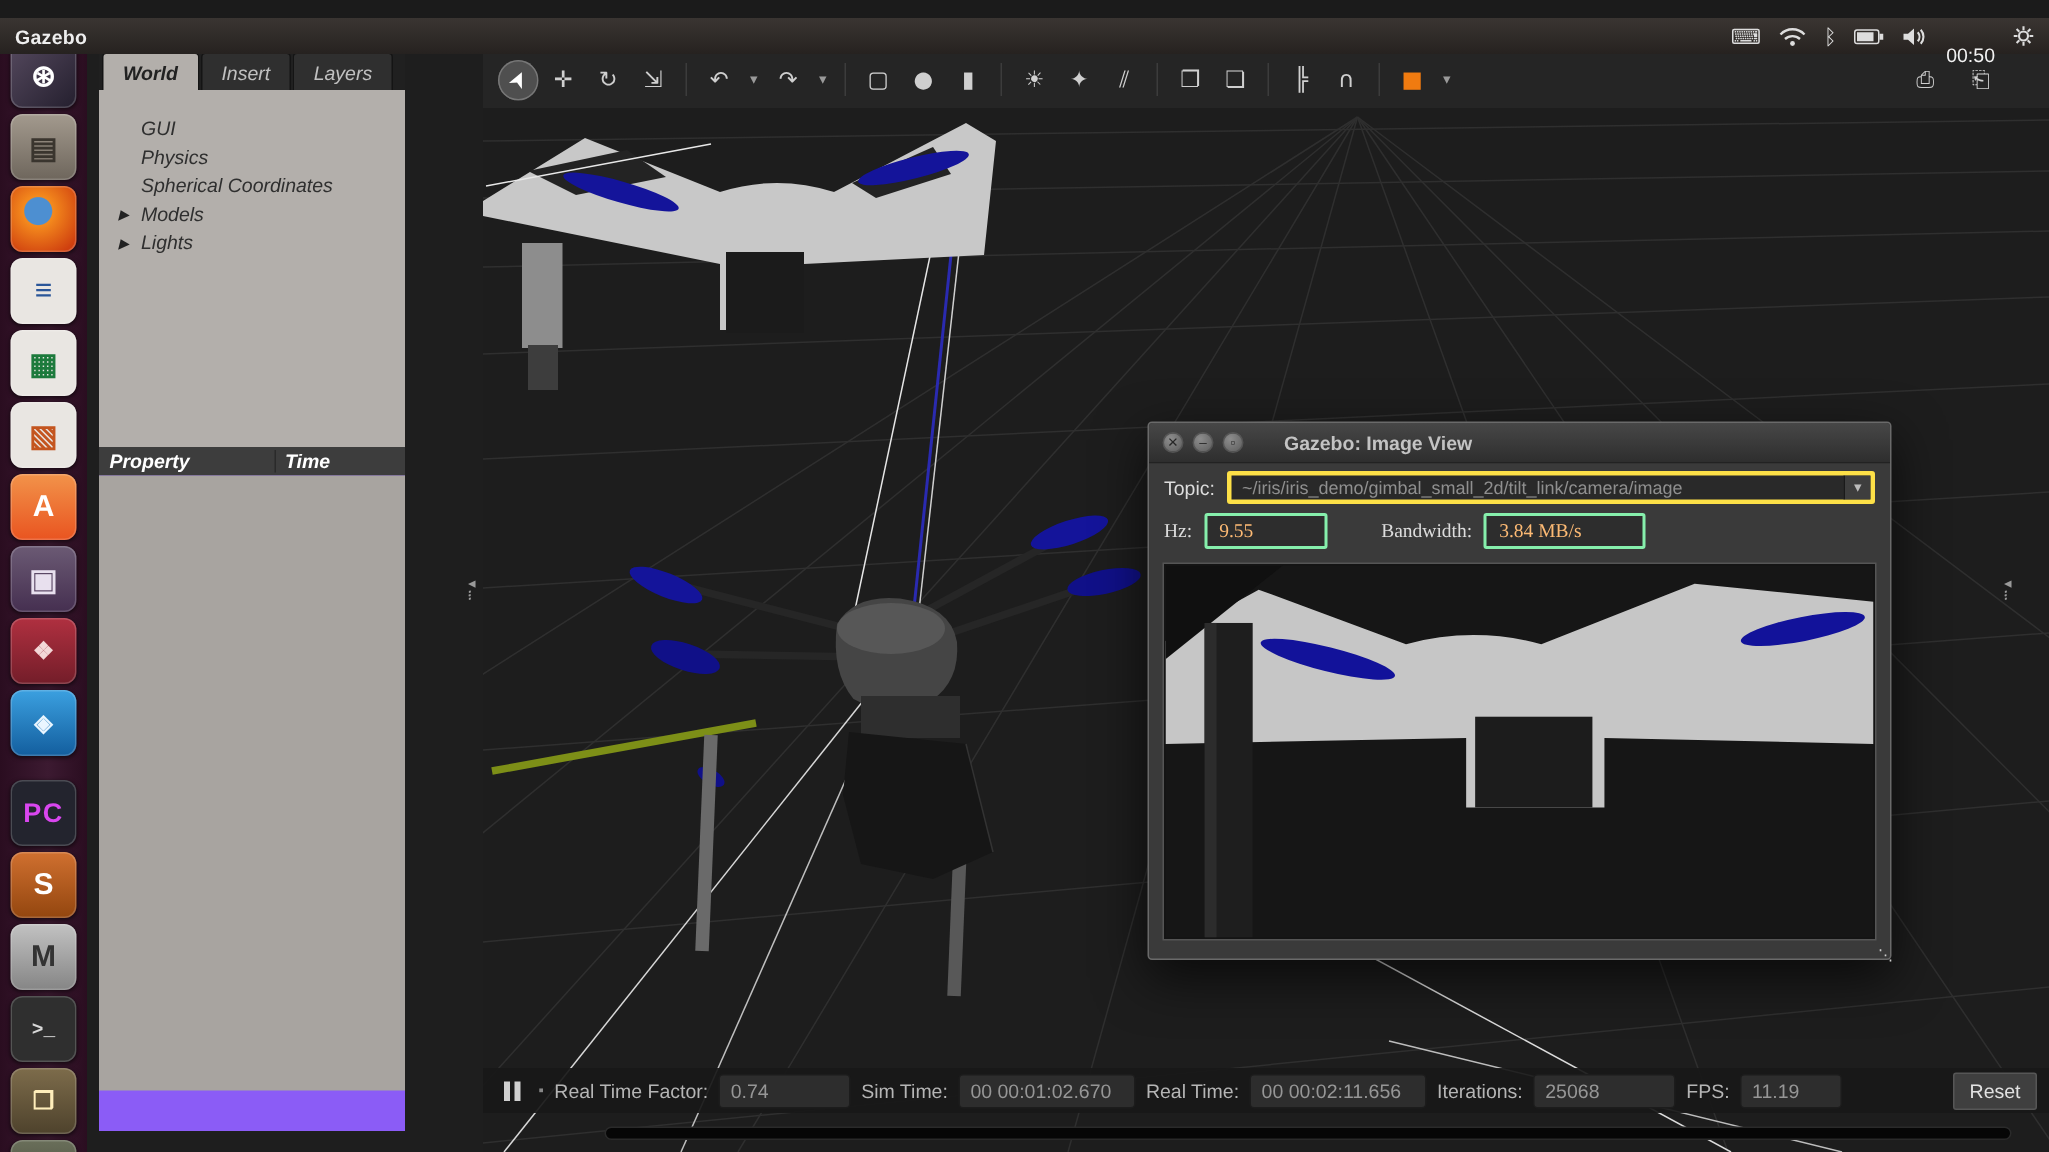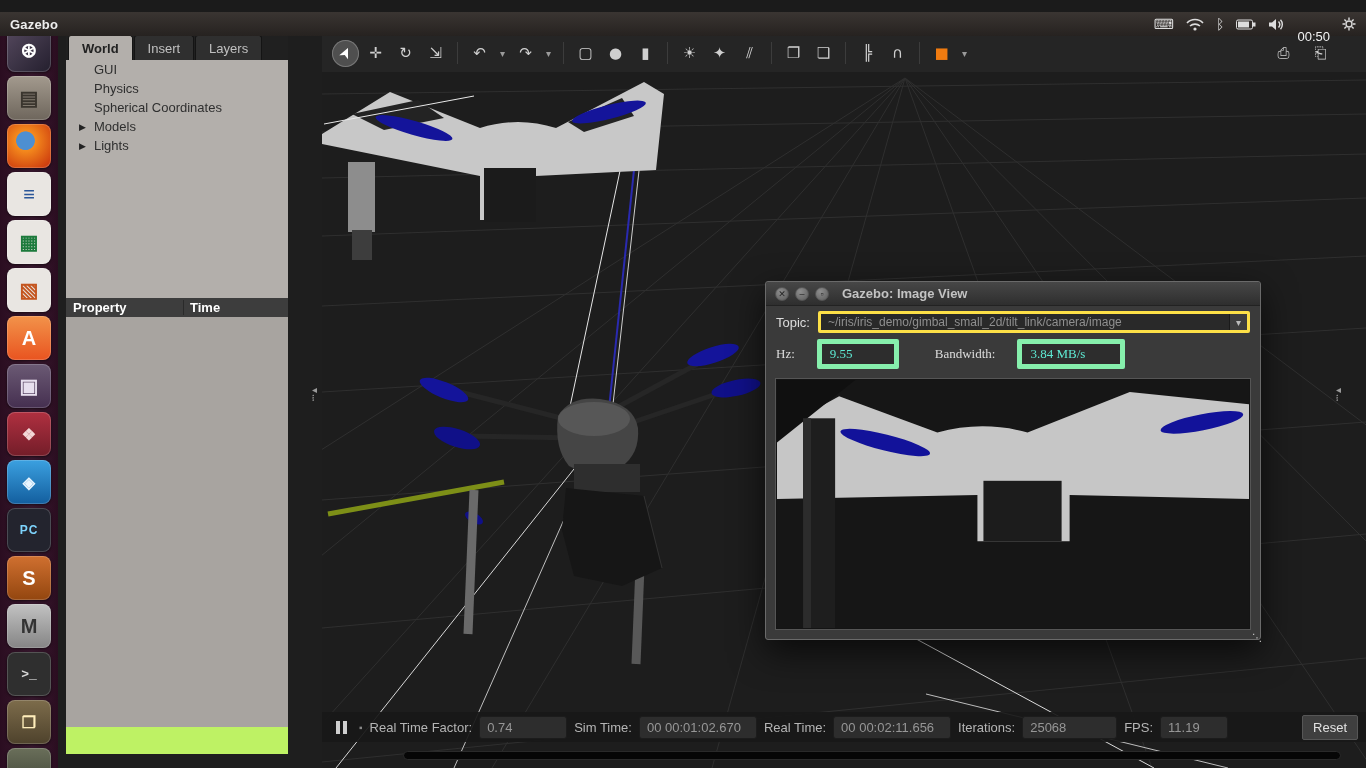--- a/index.html
+++ b/index.html
@@ -26,38 +26,38 @@
   .d0 { background:linear-gradient(135deg,#55495e,#241f2e); }
   .d1 { background:linear-gradient(#a39a8e,#6e665c); color:#3a352e; }
   .d2 { background:radial-gradient(circle at 42% 38%, #4d8fd1 24%, #f48a1d 26%, #cf3f0f 85%); }
   .d3 { background:#e9e6e2; color:#2a5699; }
   .d4 { background:#e9e6e2; color:#1c7a3c; }
   .d5 { background:#e9e6e2; color:#c4551f; }
   .d6 { background:linear-gradient(#f2934a,#e95420); }
   .d7 { background:linear-gradient(#6b5a74,#452f50); color:#e8e0ee; }
   .d8 { background:linear-gradient(#b03040,#731d29); color:#f3d7d7; font-size:16px; }
   .d9 { background:linear-gradient(#3ba0e0,#135e9e); color:#eaf6ff; font-size:16px; }
-  .d10{ background:#23242e; color:#7dd3fc; font-size:12px; letter-spacing:1px; }
+  .d10{ background:#23242e; color:#d946ef; font-size:18px; letter-spacing:1px;margin-top:12px; }
   .d11{ background:linear-gradient(#d07030,#93460f); }
   .d12{ background:linear-gradient(#c2c2c2,#858585); color:#333; }
   .d13{ background:#2f2f2f; color:#d8d8d8; font-size:13px; font-family:"Liberation Mono",monospace; }
   .d14{ background:linear-gradient(#7d6c4b,#4e422c); color:#ffeebb; font-size:16px; }
   .d15{ background:linear-gradient(#6a6f5a,#3c4033); }
 
   
   .gzwin { position:absolute; left:58px; top:24px; width:1308px; height:744px; background:#1e1e1e; }
 
   
-  .lpanel { position:absolute; left:8px; top:10px; width:222px; height:720px; background:#bef264; }
+  .lpanel { position:absolute; left:8px; top:10px; width:204px; height:720px; background:#8b5cf6;font-style:italic; }
   .tabs { height:26px; display:flex; align-items:flex-end; background:#202020; padding-left:2px; gap:1px; }
   .tab { height:25px; padding:0 13px; display:flex; align-items:center; font-size:13px;
          background:#2f2f2f; color:#c0c0c0; border:1px solid #141414; border-bottom:none;
          border-radius:3px 3px 0 0; }
   .tab.active { background:#b3afab; color:#222; font-weight:bold; }
-  .tree { background:#b3afab; height:238px; padding-top:0; color:#2f2f2f; font-size:13px; }
+  .tree { background:#b3afab; height:238px; padding-top:16px; color:#2f2f2f; font-size:13px; }
   .trow { display:flex; align-items:center; height:19px; padding-left:28px; gap:5px; }
   .trow.haskid { padding-left:13px; }
   .tarrow { font-size:9px; color:#222; width:10px; }
   .prophdr { height:19px; background:#3d3d3d; color:#fff; font-weight:bold; font-size:13px;
              display:flex; align-items:center; }
   .prophdr .c1 { width:118px; padding-left:7px; border-right:1px solid #2a2a2a; }
   .prophdr .c2 { padding-left:6px; }
   .propbody { background:#a8a4a0; height:410px; }
 
   
@@ -101,30 +101,30 @@
 
   
   .imgview { position:absolute; left:765px; top:281px; width:496px; height:359px; z-index:40;
              background:#3a3a3a; border:1px solid #6a6a6a; border-radius:3px;
              box-shadow:0 12px 34px rgba(0,0,0,.65); display:flex; flex-direction:column; }
   .iv-title { height:27px; background:linear-gradient(#474747,#2e2e2e); display:flex; align-items:center;
               padding:0 9px; gap:6px; border-bottom:1px solid #222; border-radius:3px 3px 0 0; }
   .wbtn { width:14px; height:14px; border-radius:50%; border:1px solid #555;
           background:radial-gradient(circle at 35% 30%, #8d8d8d, #5d5d5d);
           color:#262626; font-size:9px; line-height:12px; text-align:center; padding:0; }
-  .iv-title .title { color:#c3c3c3; font-weight:bold; font-size:13px; margin-left:7px; }
+  .iv-title .title { color:#c3c3c3; font-weight:bold; font-size:13px; margin-left:21px; }
   .iv-row { display:flex; align-items:center; padding:5px 10px 2px 10px; gap:8px; color:#ddd; font-size:13px; }
   .combo { flex:1; display:flex; background:#292929; border:3px solid #fde047; border-radius:2px;
            color:#8f8f8f; font-size:12px; align-items:center; height:22px; overflow:hidden; }
   .combo .val { flex:1; padding:0 7px; white-space:nowrap; overflow:hidden; text-overflow:ellipsis; }
   .combo .arrow { width:18px; height:100%; background:#3e3e3e; border-left:1px solid #1a1a1a;
                   color:#bbb; font-size:10px; display:flex; align-items:center; justify-content:center; }
   .iv-stats { display:flex; align-items:center; padding:4px 10px; gap:8px; color:#ddd; font-size:13px;font-family:Liberation Serif, serif; }
-  .iv-chip { background:#2d2d2d; border:5px solid #86efac; border-radius:2px; color:#5eead4;
-             padding:2px 8px; font-size:13px;margin-left:14px; }
+  .iv-chip { background:#2d2d2d; border:2px solid #86efac; border-radius:2px; color:#fdba74;
+             padding:2px 8px; font-size:13px; }
   .iv-chip.hz { min-width:82px; }
   .iv-chip.bw { min-width:108px; }
   .bwlabel { margin-left:28px; }
   .iv-img { margin:6px 10px 10px 10px; height:250px; background:#161616;
             border:1px solid #141414; outline:1px solid #555; position:relative; }
   .grip { position:absolute; right:-2px; bottom:-4px; color:#cfcfcf; font-size:10px; }
 </style>
 </head>
 <body>
 

